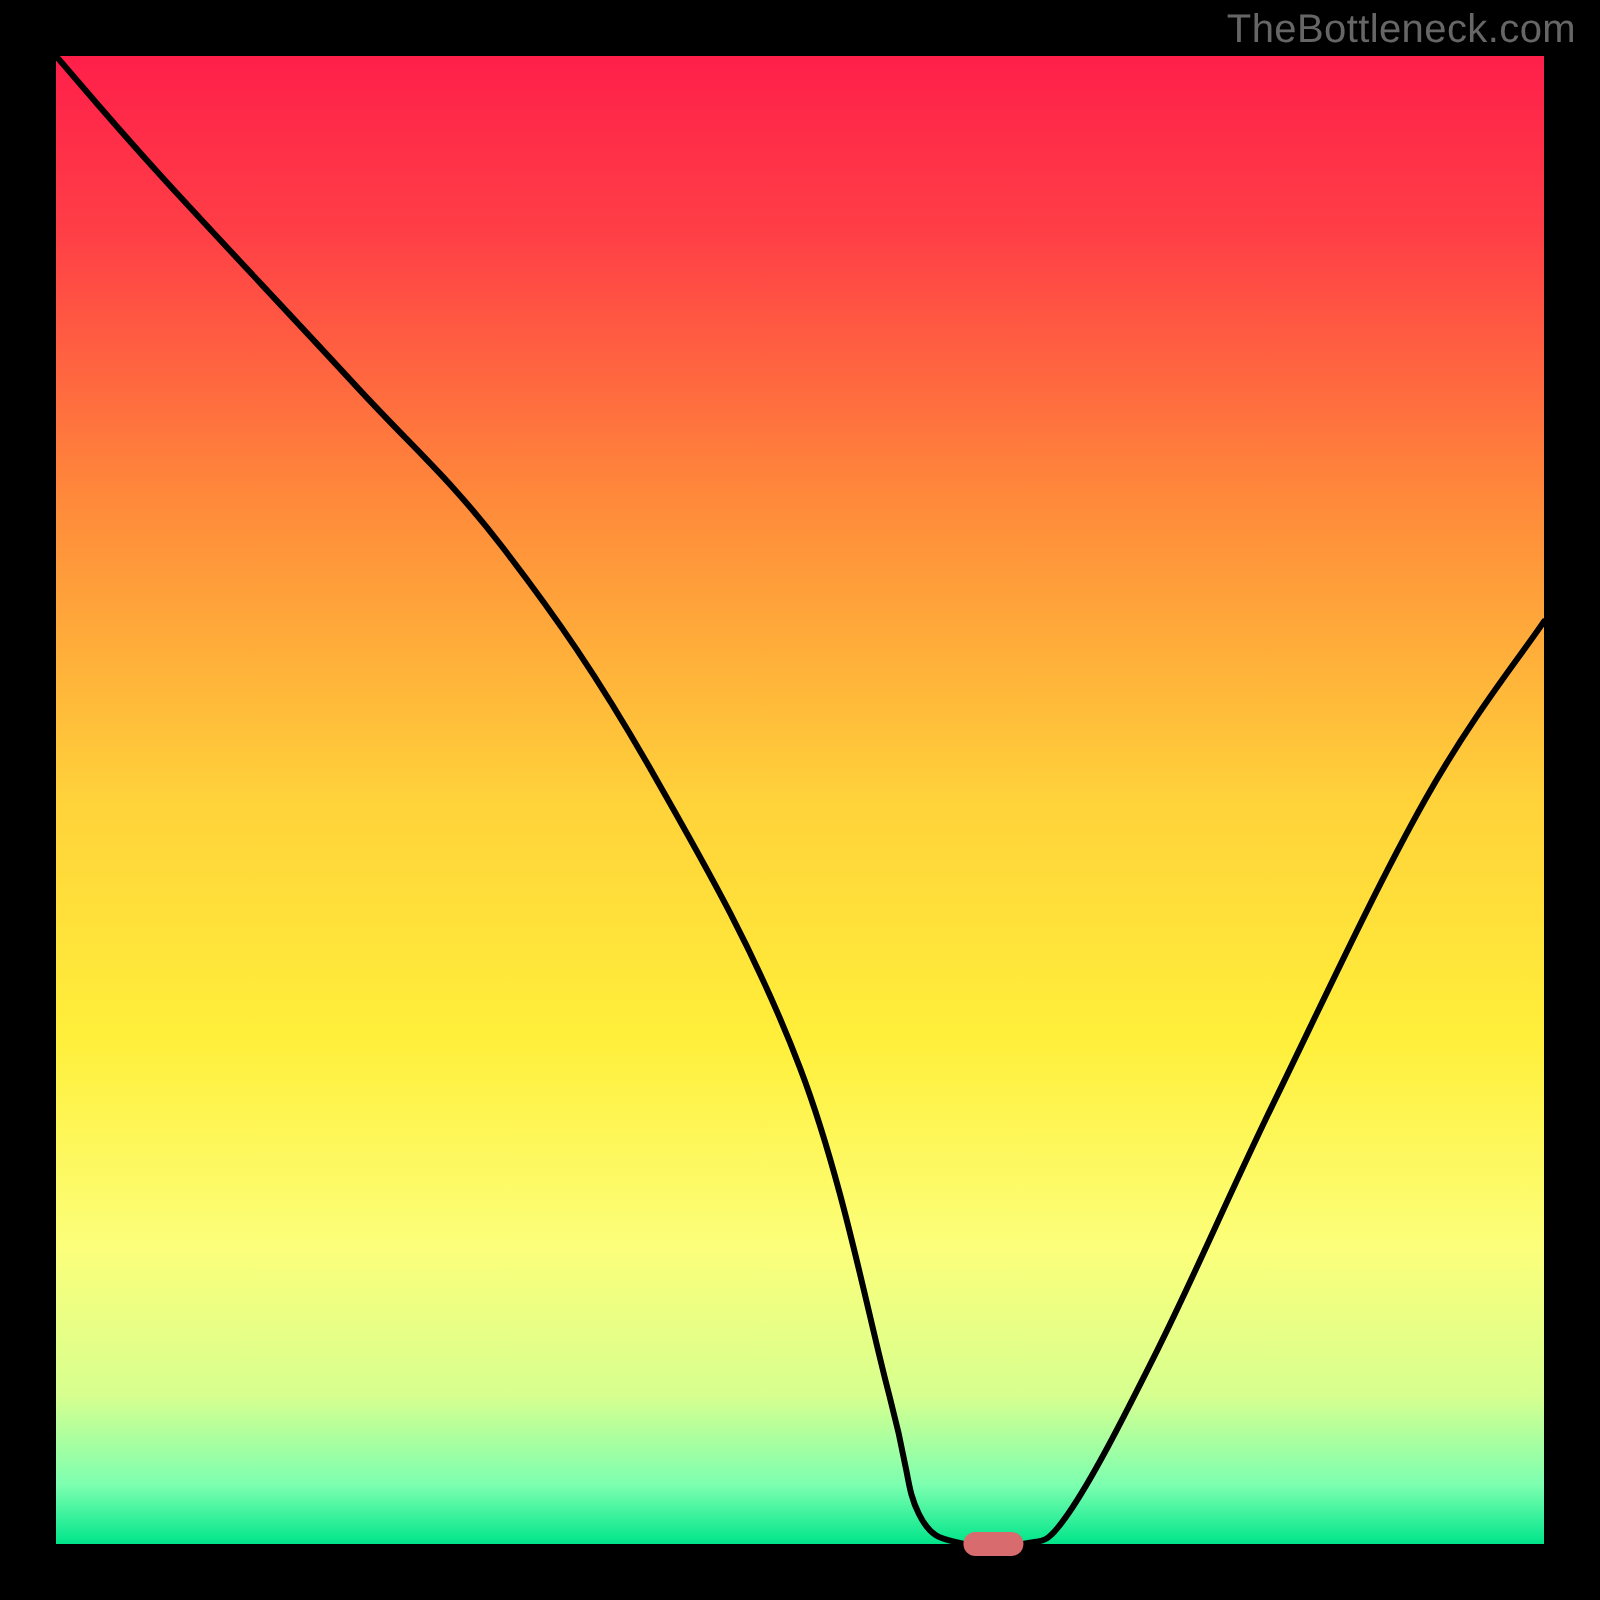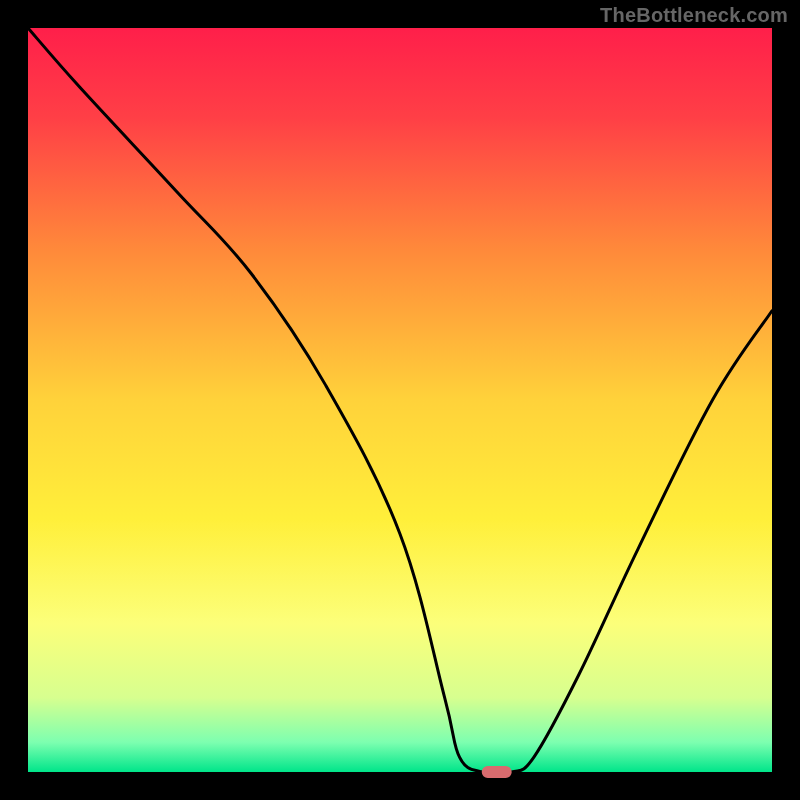--- a/index.html
+++ b/index.html
@@ -16,21 +16,21 @@
     width: 800px;
     height: 800px;
     background: #000;
   }
   .attribution {
     position: absolute;
     top: 4px;
     right: 12px;
     color: #666;
     font-size: 20px;
-    font-weight: 700;
+    font-weight: 400;
     letter-spacing: 0.2px;
     z-index: 20;
   }
   svg.plot {
     position: absolute;
     top: 0;
     left: 0;
   }
 </style>
 </head>

